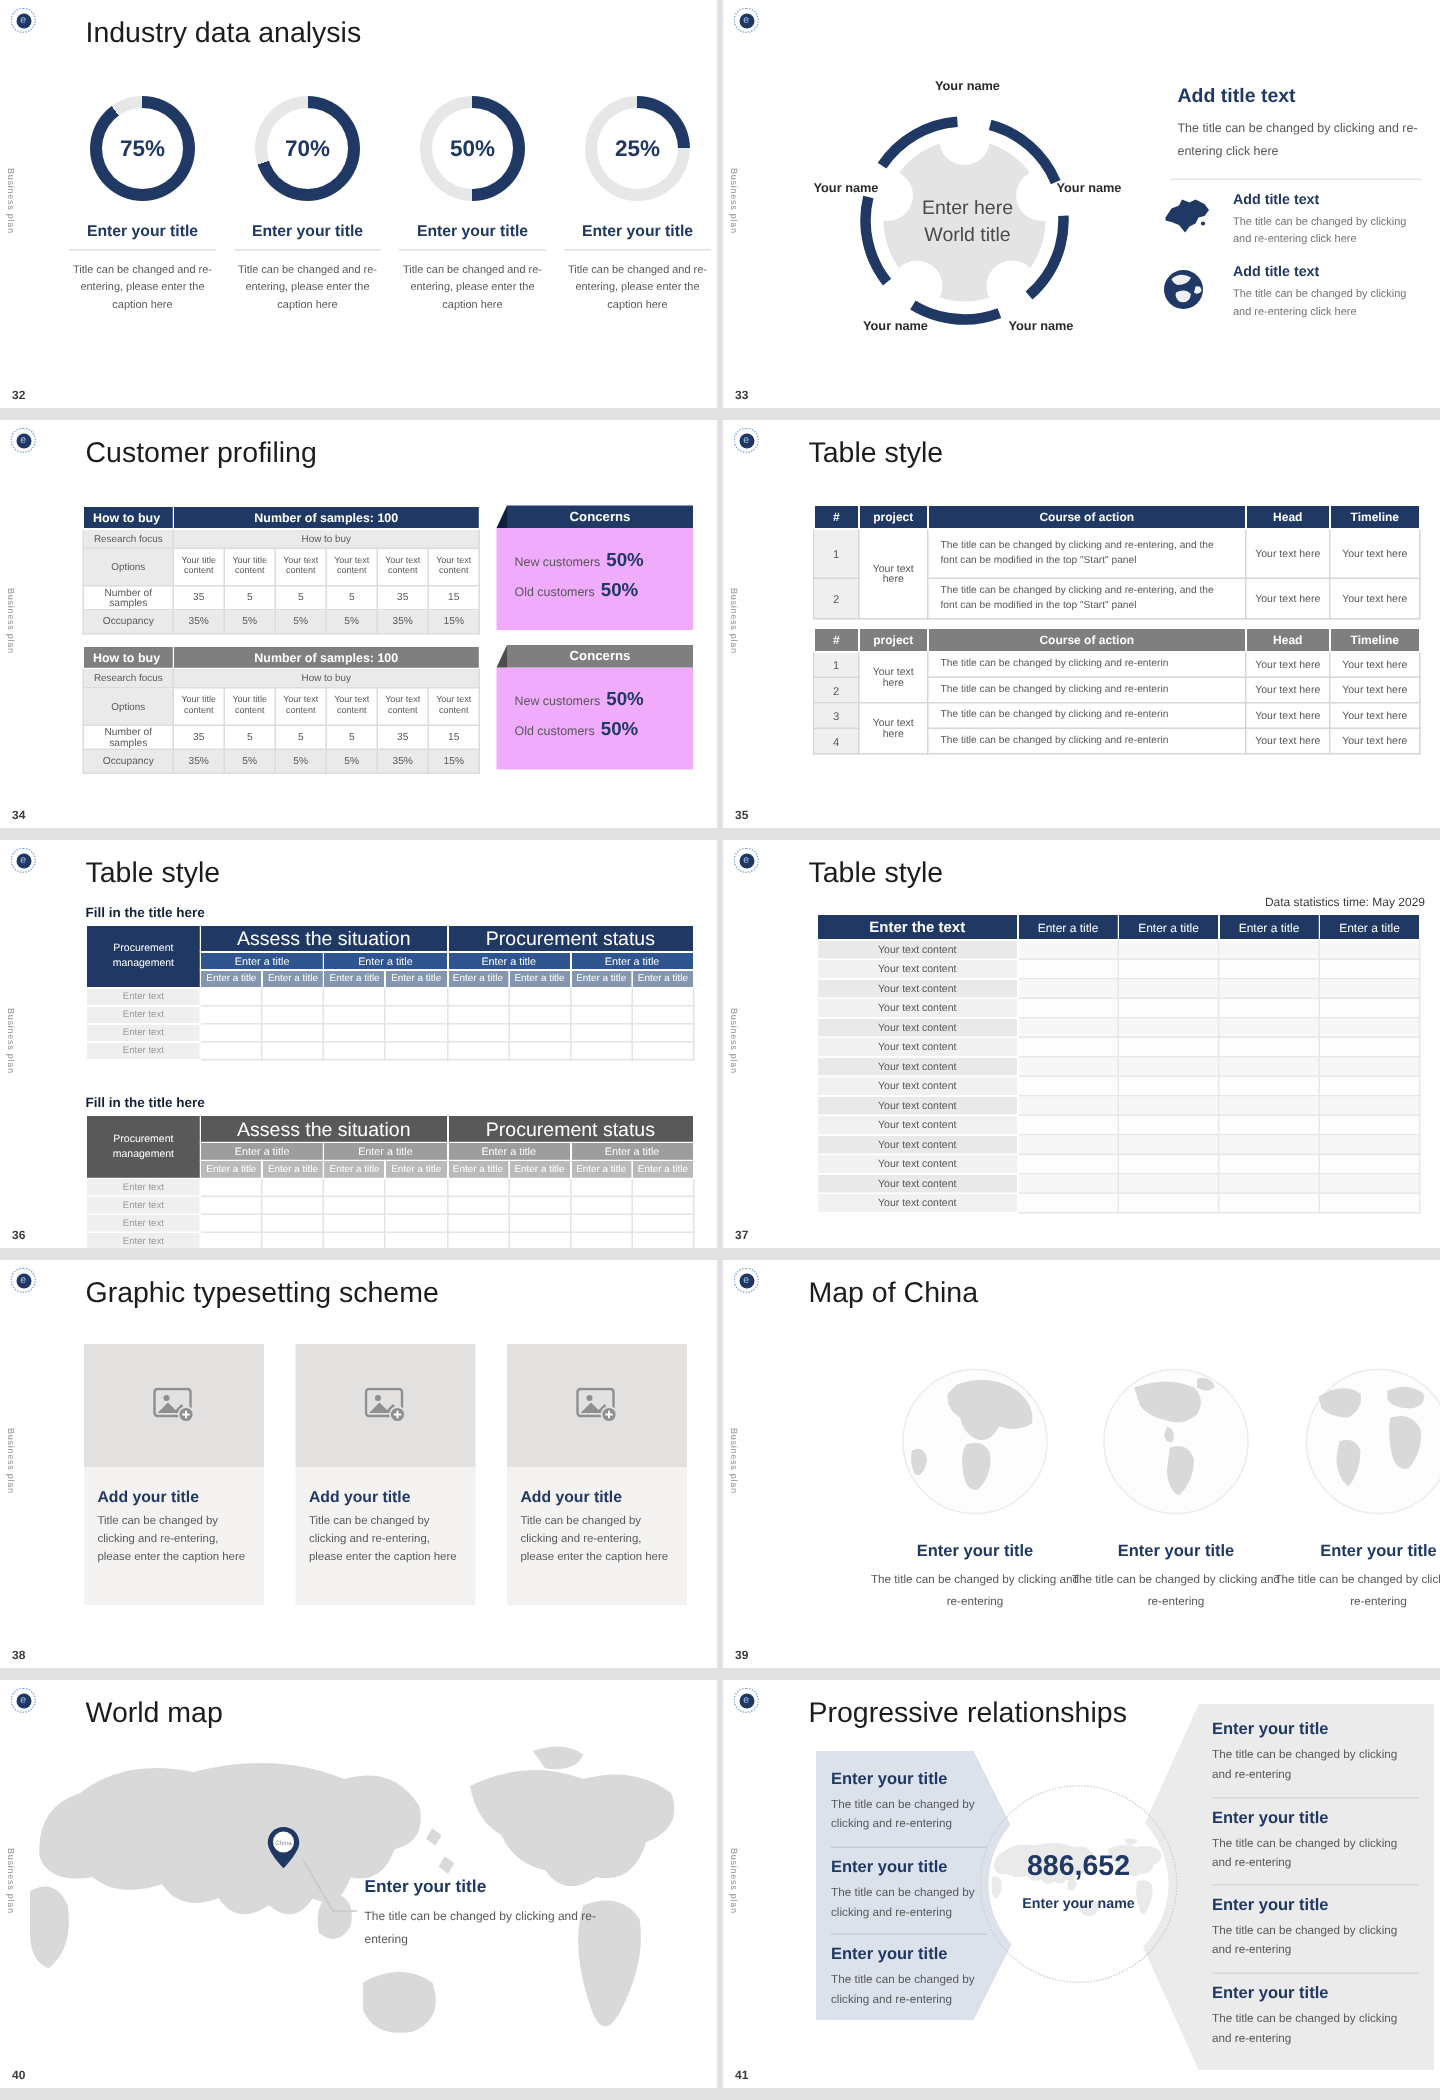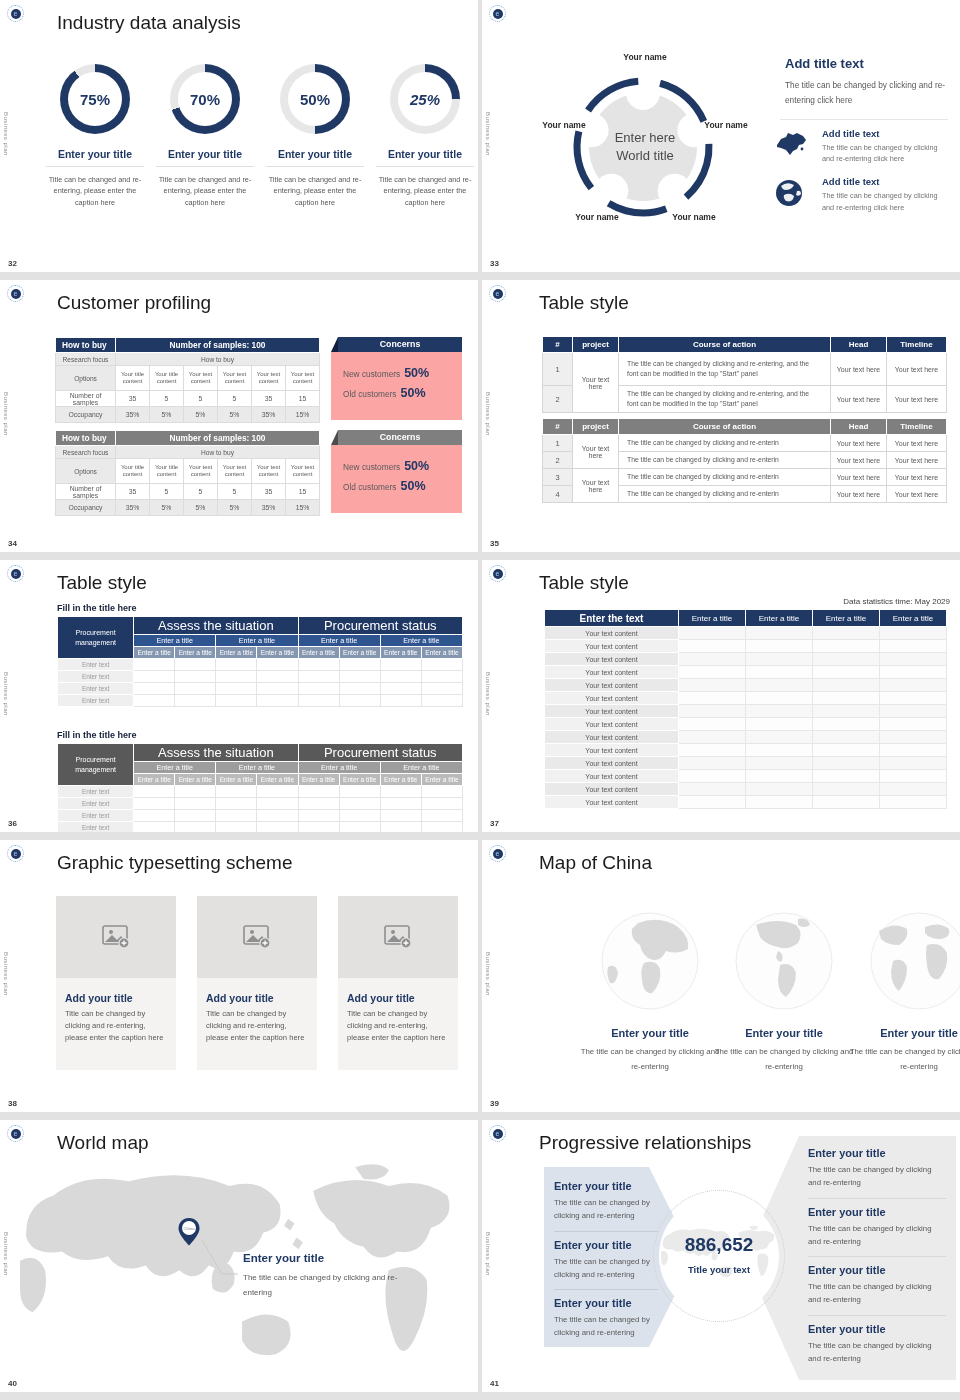--- a/index.html
+++ b/index.html
@@ -39,21 +39,21 @@
   .s34-tbl td{border:1px solid #dcdcdc;text-align:center;color:#595959;padding:0 1px;overflow:hidden;}
   .s34-tbl .hd{color:#fff;font-weight:bold;font-size:8.3px;border:1px solid rgba(255,255,255,.4);}
   .s34-tbl .hd.lft{text-align:left;padding-left:6px;}
   .s34-tbl .sub{background:#eaeaea;font-size:6.6px;}
   .s34-tbl .opt{font-size:6px;line-height:1.25;}
   .s34-tbl .num{font-size:6.8px;}
   .s34-tbl .occ{background:#eaeaea;font-size:6.8px;}
   .concerns{position:absolute;left:331px;width:131px;}
   .c-head{position:relative;margin-left:7px;height:15px;line-height:15px;text-align:center;color:#fff;font-size:8.8px;font-weight:bold;}
   .c-fold{position:absolute;left:-7px;top:0;width:0;height:0;border-top:15px solid transparent;}
-  .c-body{background:#fca5a5;height:68px;padding:14px 0 0 12px;box-sizing:border-box;}
+  .c-body{background:#f0abfc;height:68px;padding:14px 0 0 12px;box-sizing:border-box;}
   .c-line{margin-bottom:6px;font-size:8.3px;color:#595959;}
   .c-line b{font-size:12.5px;color:#1f3864;margin-left:4px;}
   
   .s35-tbl{position:absolute;left:60px;width:404px;}
   .s35-tbl th,.s35-tbl td{border:1px solid #d6d6d6;overflow:hidden;}
   .s35-tbl th{color:#fff;font-size:8px;border:1px solid rgba(255,255,255,.4);}
   .s35-tbl .c-num{background:#efefef;font-size:7.5px;color:#595959;text-align:center;}
   .s35-tbl .c-proj{font-size:7px;color:#595959;text-align:center;}
   .s35-tbl .c-course{font-size:6.8px;color:#595959;line-height:1.5;padding:2px 8px;text-align:left;}
   .s35-tbl .c-cell{font-size:7px;color:#595959;text-align:center;}
@@ -149,21 +149,21 @@
           <div class="d-cap">Title can be changed and re-entering, please enter the caption here</div>
         </div>
         <div class="d-item">
           <div class="donut" style="background: conic-gradient(rgb(31, 56, 100) 0deg, rgb(31, 56, 100) 50%, rgb(231, 231, 231) 50%, rgb(231, 231, 231) 100%);">
             <span class="pct">50%</span>
           </div>
           <div class="d-title">Enter your title</div>
           <div class="d-cap">Title can be changed and re-entering, please enter the caption here</div>
         </div>
         <div class="d-item">
-          <div class="donut" style="background: conic-gradient(rgb(31, 56, 100) 0deg, rgb(31, 56, 100) 25%, rgb(231, 231, 231) 25%, rgb(231, 231, 231) 100%); font-style: italic;">
+          <div class="donut" style="background: conic-gradient(rgb(31, 56, 100) 0deg, rgb(31, 56, 100) 25%, rgb(231, 231, 231) 25%, rgb(231, 231, 231) 100%);">
             <span class="pct">25%</span>
           </div>
           <div class="d-title">Enter your title</div>
           <div class="d-cap">Title can be changed and re-entering, please enter the caption here</div>
         </div>
       </div>
   <span class="logo">
         <i>e</i>
       </span>
       <span class="vtext">Business plan</span>
@@ -884,21 +884,21 @@
           <div class="pr-t">Enter your title</div>
           <div class="pr-c">The title can be changed by clicking and re-entering</div>
         </div>
       </div>
     <div class="s41-ring"></div>
     <div class="s41-circle">
       <svg class="s41-map" viewBox="0 0 210 92" preserveAspectRatio="none">
           <use href="#wm"></use>
         </svg>
       <div class="s41-stat">886,652</div>
-      <div class="s41-sl">Title your text</div>
+      <div class="s41-sl">Enter your name</div>
     </div>
   <span class="logo">
         <i>e</i>
       </span>
       <span class="vtext">Business plan</span>
       <span class="snum">41</span>
     </section>
 
 </div>
 

